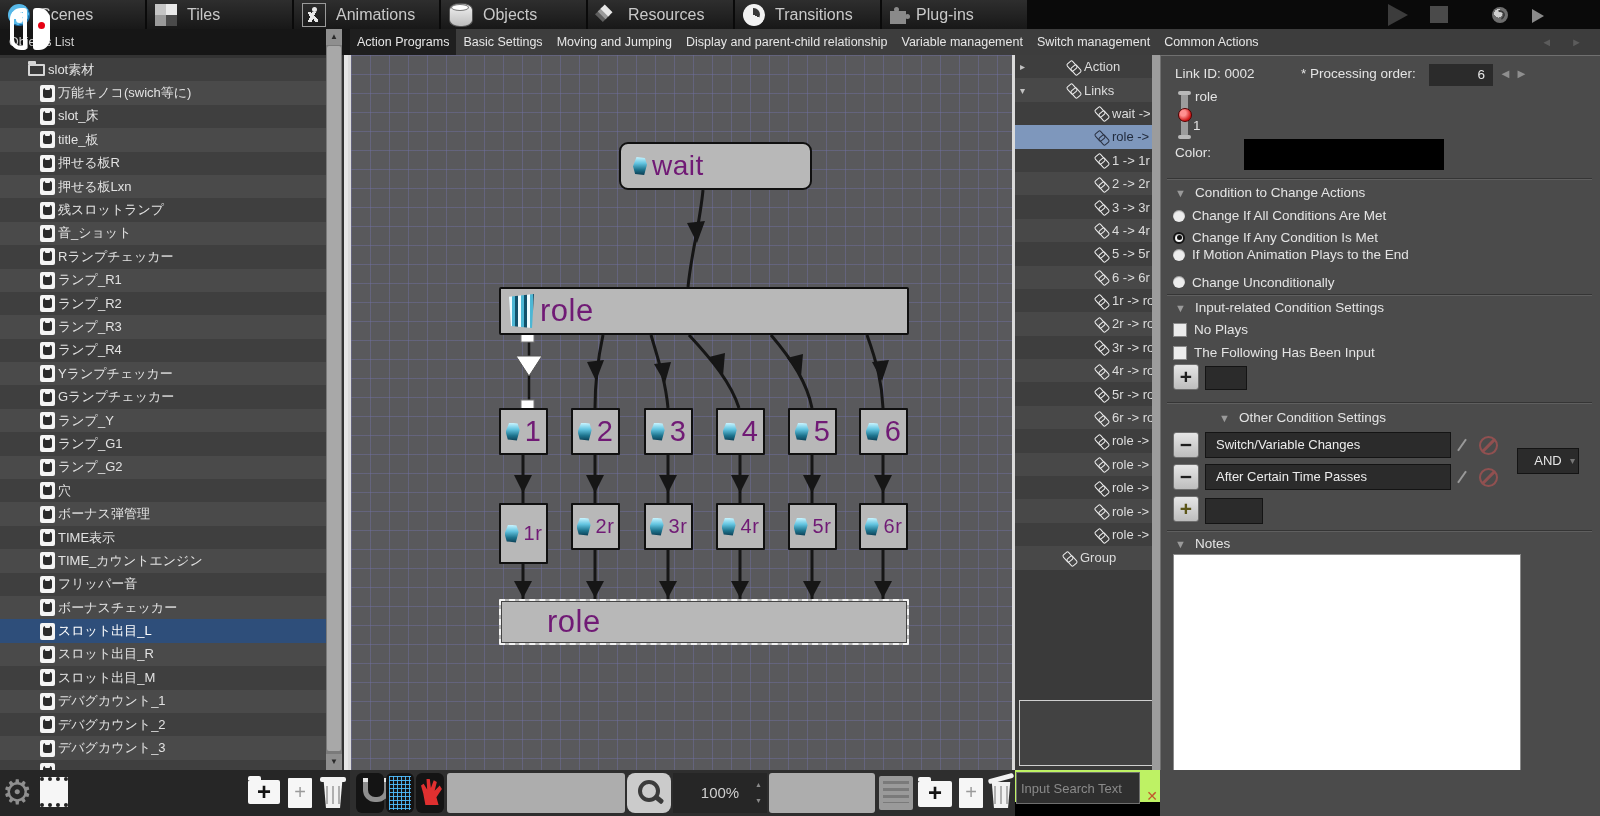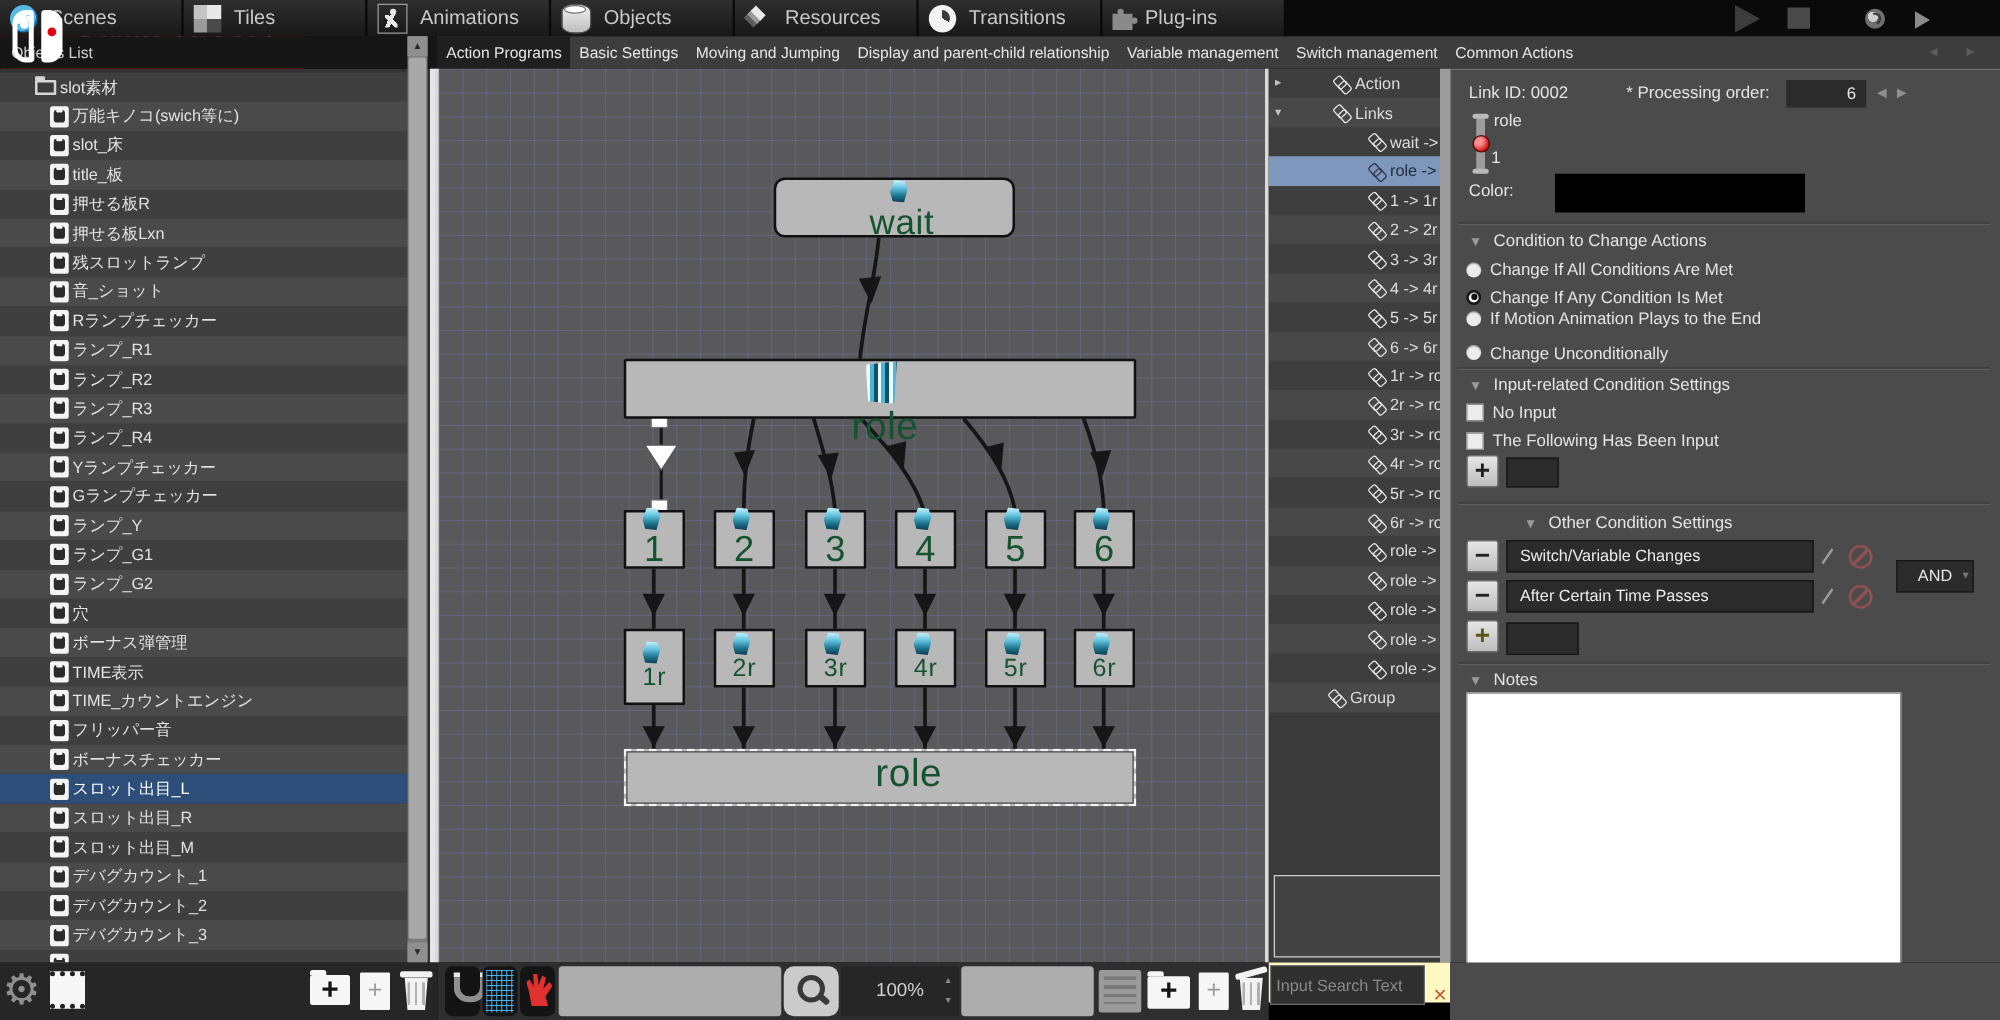--- a/index.html
+++ b/index.html
@@ -69,21 +69,21 @@
   #sb-scroll .btn{position:absolute;left:0;width:16px;height:16px;background:#8f8f8f;color:#2a2a2a;font-size:8px;text-align:center;line-height:16px;}
   #sb-scroll .thumb{position:absolute;left:1px;top:17px;width:14px;height:705px;background:#a8a8a8;border-radius:2px;}
   #sb-sep{left:344px;top:55px;width:4px;height:715px;background:#e6e6e6;}
 
   
   #canvas{left:348px;top:55px;width:667px;height:715px;background:#59595c;
     background-image:linear-gradient(rgba(118,118,178,.38) 1px,transparent 1px),
                      linear-gradient(90deg,rgba(118,118,178,.38) 1px,transparent 1px);
     background-size:19px 19px;border-left:3px solid #dadada;border-right:3px solid #dadada;box-sizing:border-box;overflow:hidden;}
   .node{position:absolute;background:#b8b8b8;border:2px solid #101010;box-sizing:border-box;
-    display:flex;align-items:center;color:#14532d;flex-direction:column;}
+    display:flex;align-items:center;color:#701a75;}
   .k-round{border-radius:9px;font-size:28px;padding-left:12px;}
   .k-wide{border-radius:2px;font-size:31px;padding-left:8px;}
   .k-num{border-radius:1px;font-size:29px;justify-content:center;}
   .k-numr{border-radius:1px;font-size:20px;justify-content:center;}
   .k-dashed{border:2px dashed #f4f4f4;box-shadow:inset 0 0 0 1px #444;font-size:31px;padding-left:46px;border-radius:1px;}
   .nlbl{letter-spacing:.5px;}
   .sprite{width:14px;height:18px;margin-right:5px;flex:0 0 auto;
     background:linear-gradient(180deg,#c8f4ff 0%,#63c4e0 35%,#1e748e 70%,#0b3c52 100%);
     clip-path:polygon(25% 0,85% 6%,100% 42%,80% 100%,15% 94%,0 52%);}
   .strips{width:25px;height:34px;margin-right:6px;flex:0 0 auto;
@@ -135,21 +135,21 @@
   .trow:nth-child(odd){background:#3e3e3e;}
   .trow:nth-child(even){background:#484848;}
   .trow.sel{background:#7e97bc;color:#222c3e;}
   .trow .arr{width:14px;margin-left:5px;font-size:10px;color:#c2c2c2;flex:0 0 auto;}
   .link-ic{width:12px;height:12px;position:relative;flex:0 0 auto;margin-right:4px;}
   .link-ic::before,.link-ic::after{content:"";position:absolute;width:6px;height:8px;border:1.5px solid #ececec;border-radius:2px;transform:rotate(-42deg);}
   .link-ic::before{left:0;top:0;} .link-ic::after{left:4px;top:4px;}
   .trow.sel .link-ic::before,.trow.sel .link-ic::after{border-color:#2a3142;}
   #tree-scroll{left:1152px;top:55px;width:8px;height:715px;background:#9c9c9c;}
   #tree-box{left:1019px;top:700px;width:134px;height:64px;border:1px solid #cfcfcf;background:#424242;}
-  #tree-toolbar{left:1015px;top:770px;width:145px;height:32px;background:#fef9c3;}
+  #tree-toolbar{left:1015px;top:770px;width:145px;height:32px;background:#bef264;}
   #search{position:absolute;left:1px;top:2px;width:124px;height:32px;background:#2f2f2f;border:1px solid #6e6e6e;
      color:#8a8a8a;font-size:13px;padding:0 4px;box-sizing:border-box;font-family:inherit;}
   #search::placeholder{color:#8a8a8a;}
   #search-x{position:absolute;right:2px;top:18px;color:#c2572e;font-size:14px;font-weight:bold;}
 
   
   #props{left:1160px;top:55px;width:440px;height:715px;background:#4b4b4b;border-left:1px solid #707070;border-top:1px solid #707070;box-sizing:border-box;color:#e4e4e4;font-size:13.5px;}
   #props .lbl{position:absolute;white-space:nowrap;}
   .po-box{position:absolute;left:268px;top:8px;width:64px;height:22px;background:#2b2b2b;color:#e8e8e8;text-align:right;padding-right:8px;line-height:22px;box-sizing:border-box;}
   .po-arrow{position:absolute;top:10px;color:#8f8f8f;font-size:13px;}
@@ -728,21 +728,21 @@
     <span class="radio"></span>
     <span>Change Unconditionally</span>
   </div>
     </div>
 
   <div class="hr" style="top:238px;"></div>
   <div class="sect" style="top:244px;text-align:center;"><span class="sect-tri">▼</span><span>Input-related Condition Settings</span></div>
   <div id="input-opts">
       <div class="chk-row" style="top: 266px;">
     <span class="chk"></span>
-    <span>No Input</span>
+    <span>No Plays</span>
   </div>
       <div class="chk-row" style="top: 289px;">
     <span class="chk"></span>
     <span>The Following Has Been Input</span>
   </div>
     </div>
   <div class="btn-sq" style="left:12px;top:308px;">+</div>
   <div class="minibox" style="left:44px;top:310px;width:40px;height:22px;"></div>
 
   <div class="hr" style="top:346px;"></div>

